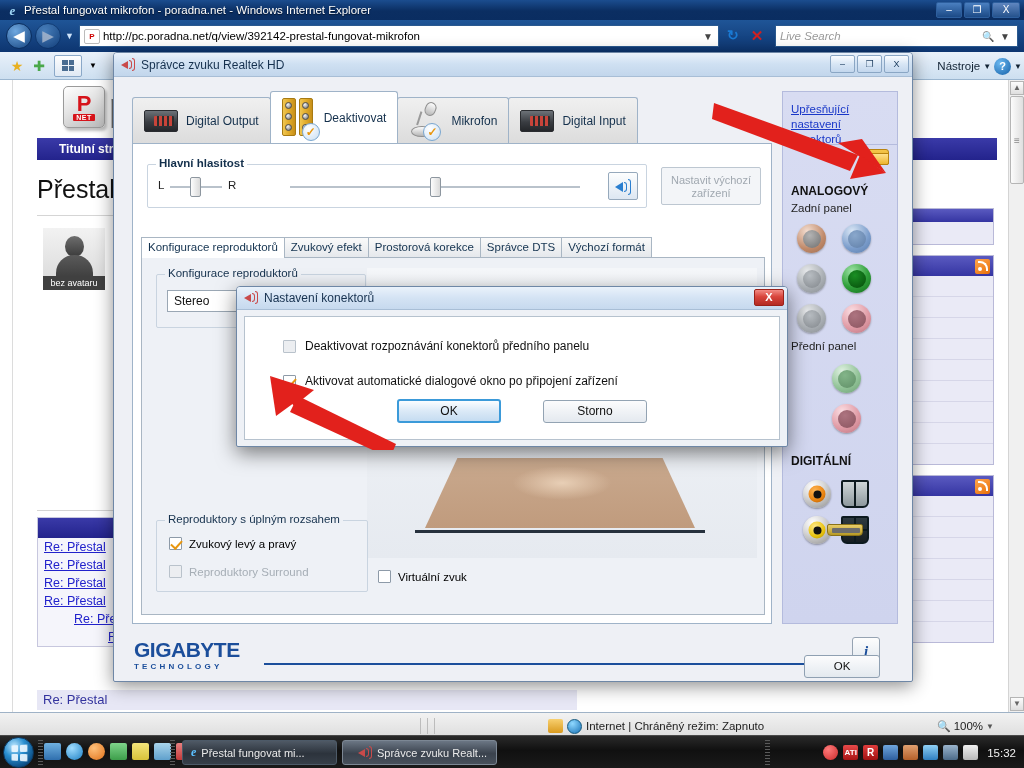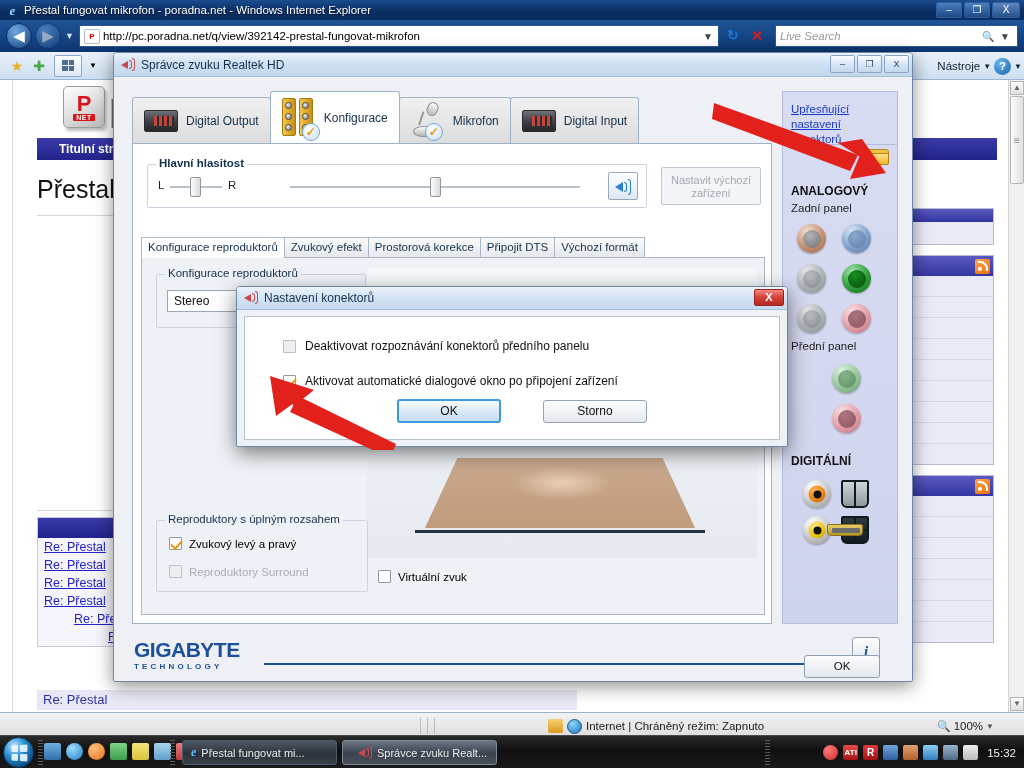--- a/index.html
+++ b/index.html
@@ -731,20 +731,27 @@
         <div class="pnet-word">p</div>
       </div>
 
       <div id="navbar-blue">
         <span>Titulní strana</span>
       </div>
 
       <div id="thread-title">Přestal</div>
       <div id="hr1"></div>
 
+      <div id="avatar-box">
+        <div class="avatar-silhouette">
+          <div class="avatar-head"></div>
+            <div class="avatar-body"></div>
+        </div>
+        <div id="avatar-label">bez avataru</div>
+      </div>
       <div id="poster-name">lenk</div>
       <div id="post-body">
         <div>Má</div>
         <div>poč</div>
         <div>nez</div>
         <div>Nev</div>
       </div>
       <div id="hr2"></div>
 
       <div id="replies-table">
@@ -847,21 +854,21 @@
           <i class="sp l"></i>
             <i class="sp r"></i>
           <i class="drv" style="top:4px;"></i>
             <i class="drv" style="top:4px;left:20px;"></i>
           <i class="drv" style="top:15px;"></i>
             <i class="drv" style="top:15px;left:20px;"></i>
           <i class="drv" style="top:26px;"></i>
             <i class="drv" style="top:26px;left:20px;"></i>
           <span class="chk-badge">✓</span>
         </span>
-        <span class="rt-tab-label">Konfigurace</span>
+        <span class="rt-tab-label">Deaktivovat</span>
       </div>
       <div class="rt-tab">
         <span class="ico-mic">
           <i class="head"></i>
             <i class="stem"></i>
             <i class="base"></i>
           <span class="chk-badge" style="right:2px;bottom:0;">✓</span>
         </span>
         <span class="rt-tab-label">Mikrofon</span>
       </div>
@@ -887,21 +894,21 @@
             <i class="w b"></i>
         </div>
       </div>
 
       <div id="default-dev-btn">Nastavit výchozí zařízení</div>
 
       <div id="inner-tabs">
         <div class="it active">Konfigurace reproduktorů</div>
         <div class="it">Zvukový efekt</div>
         <div class="it">Prostorová korekce</div>
-        <div class="it">Připojit DTS</div>
+        <div class="it">Správce DTS</div>
         <div class="it">Výchozí formát</div>
       </div>
 
       <div id="inner-panel">
 
         <div id="spk-cfg-group">
           <div id="spk-cfg-legend">Konfigurace reproduktorů</div>
           <div id="spk-cfg-select">
             <span>Stereo</span>
             <span class="arrow">▼</span>

